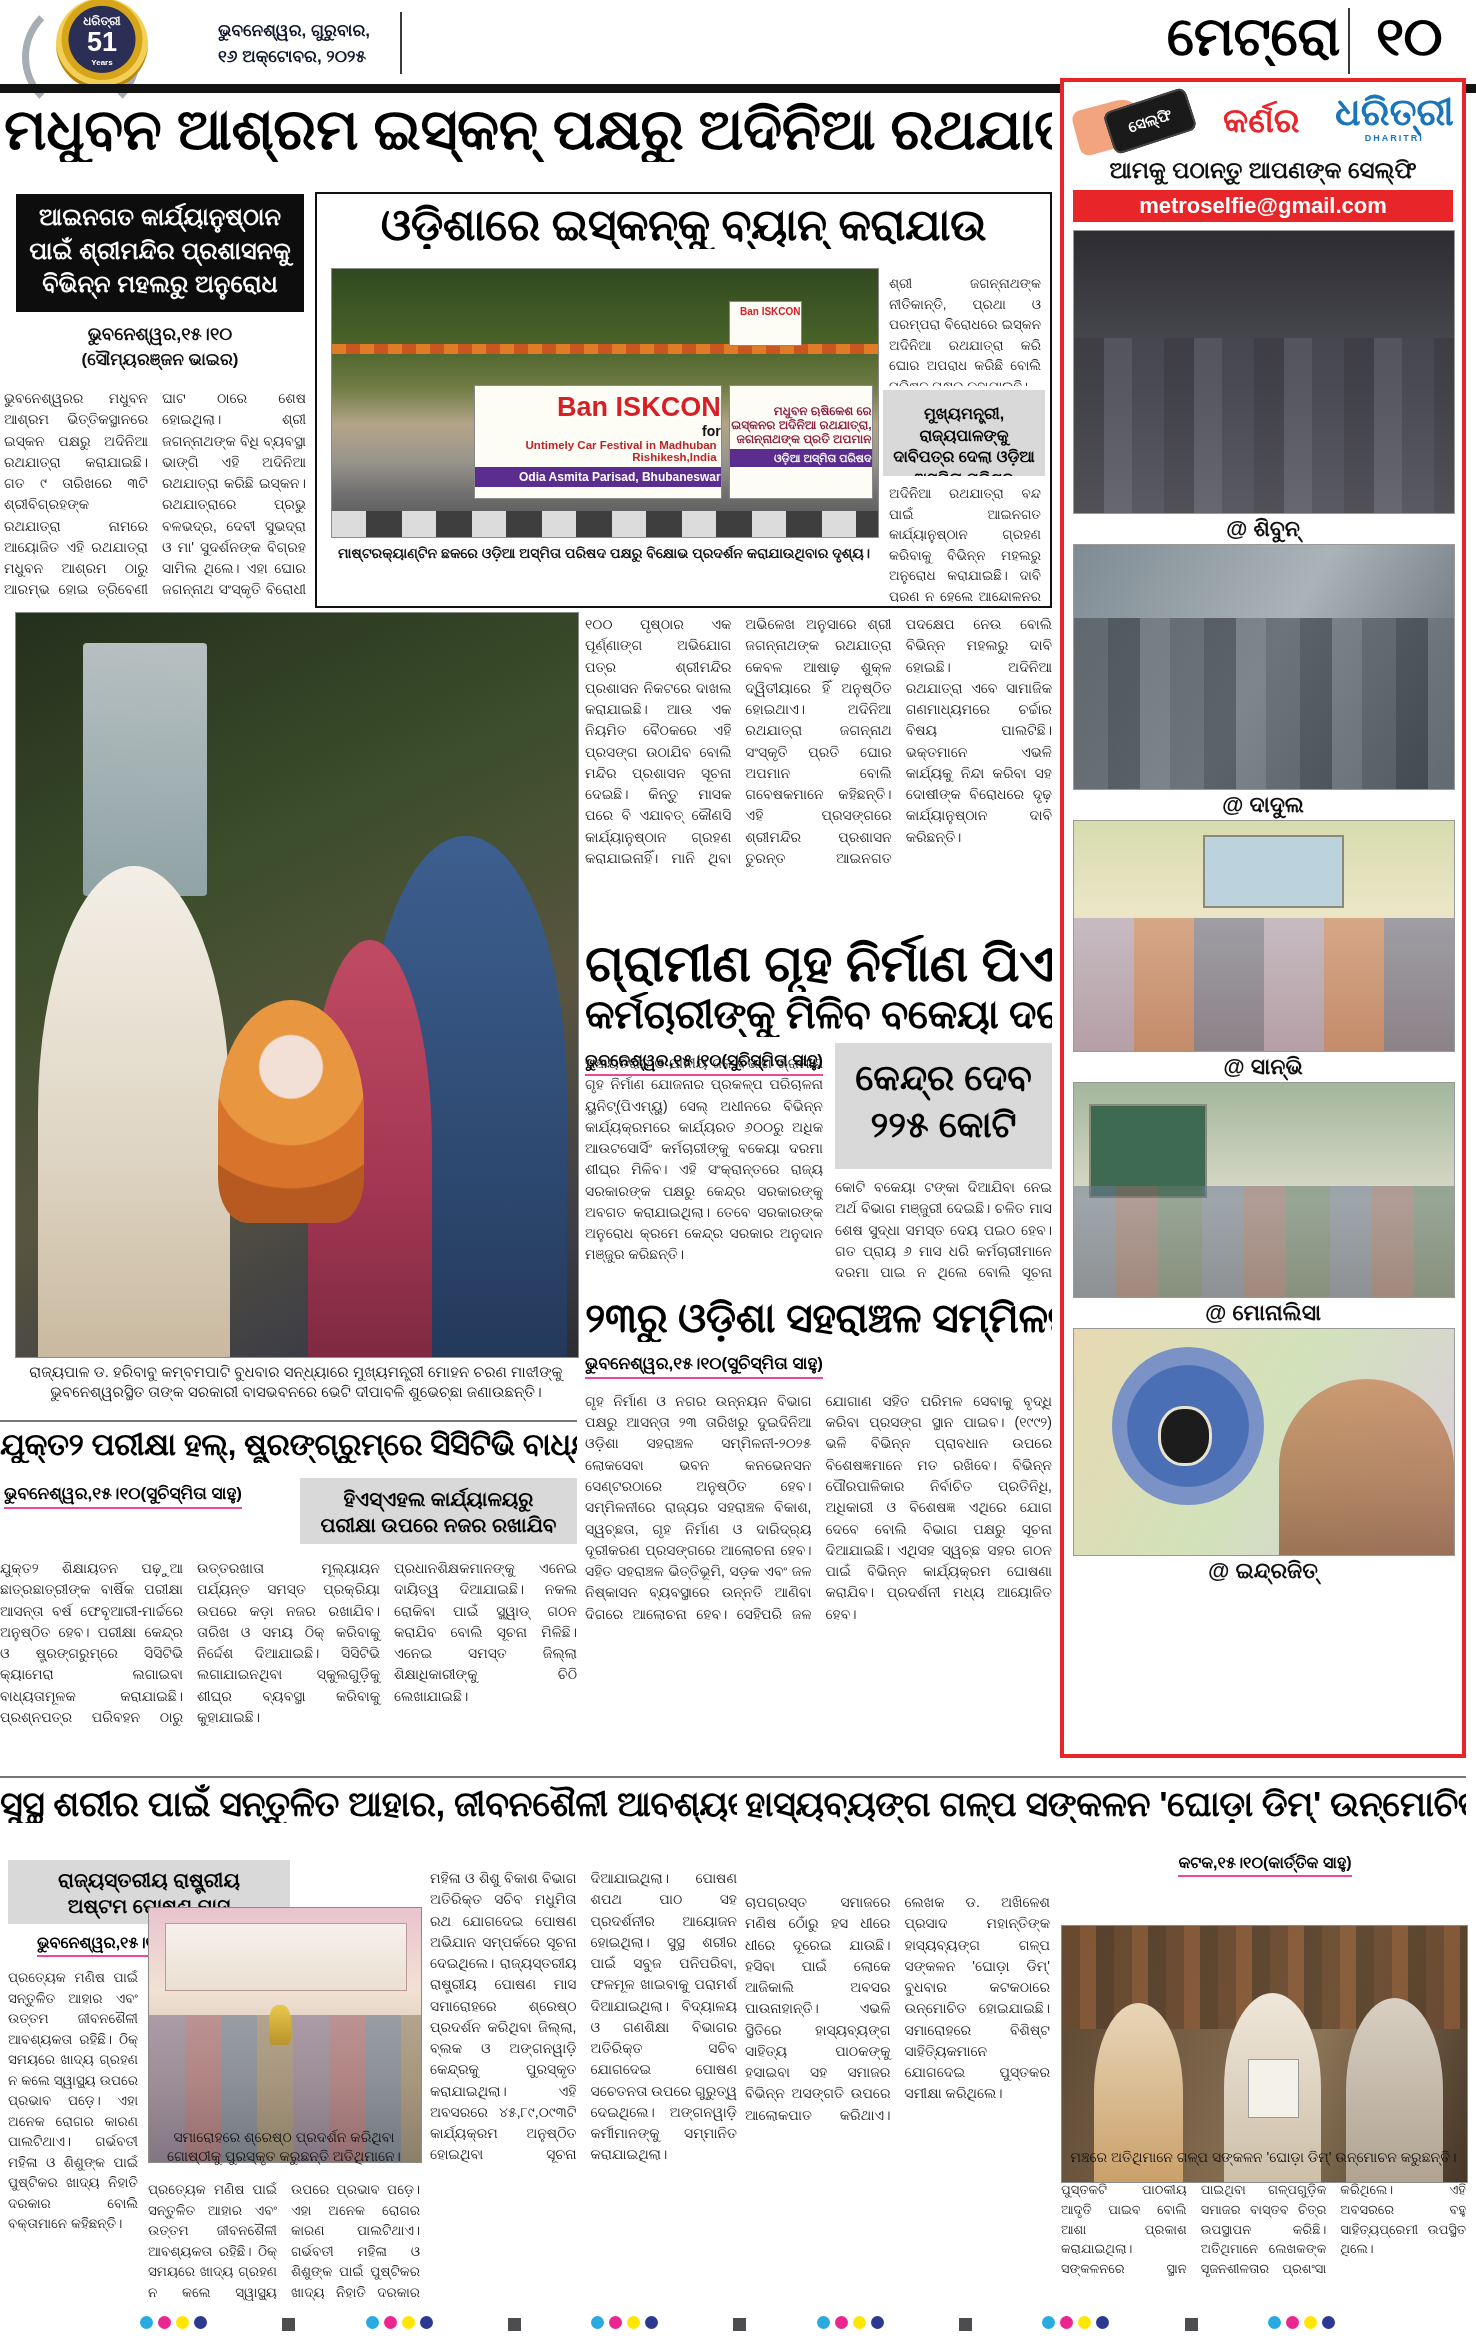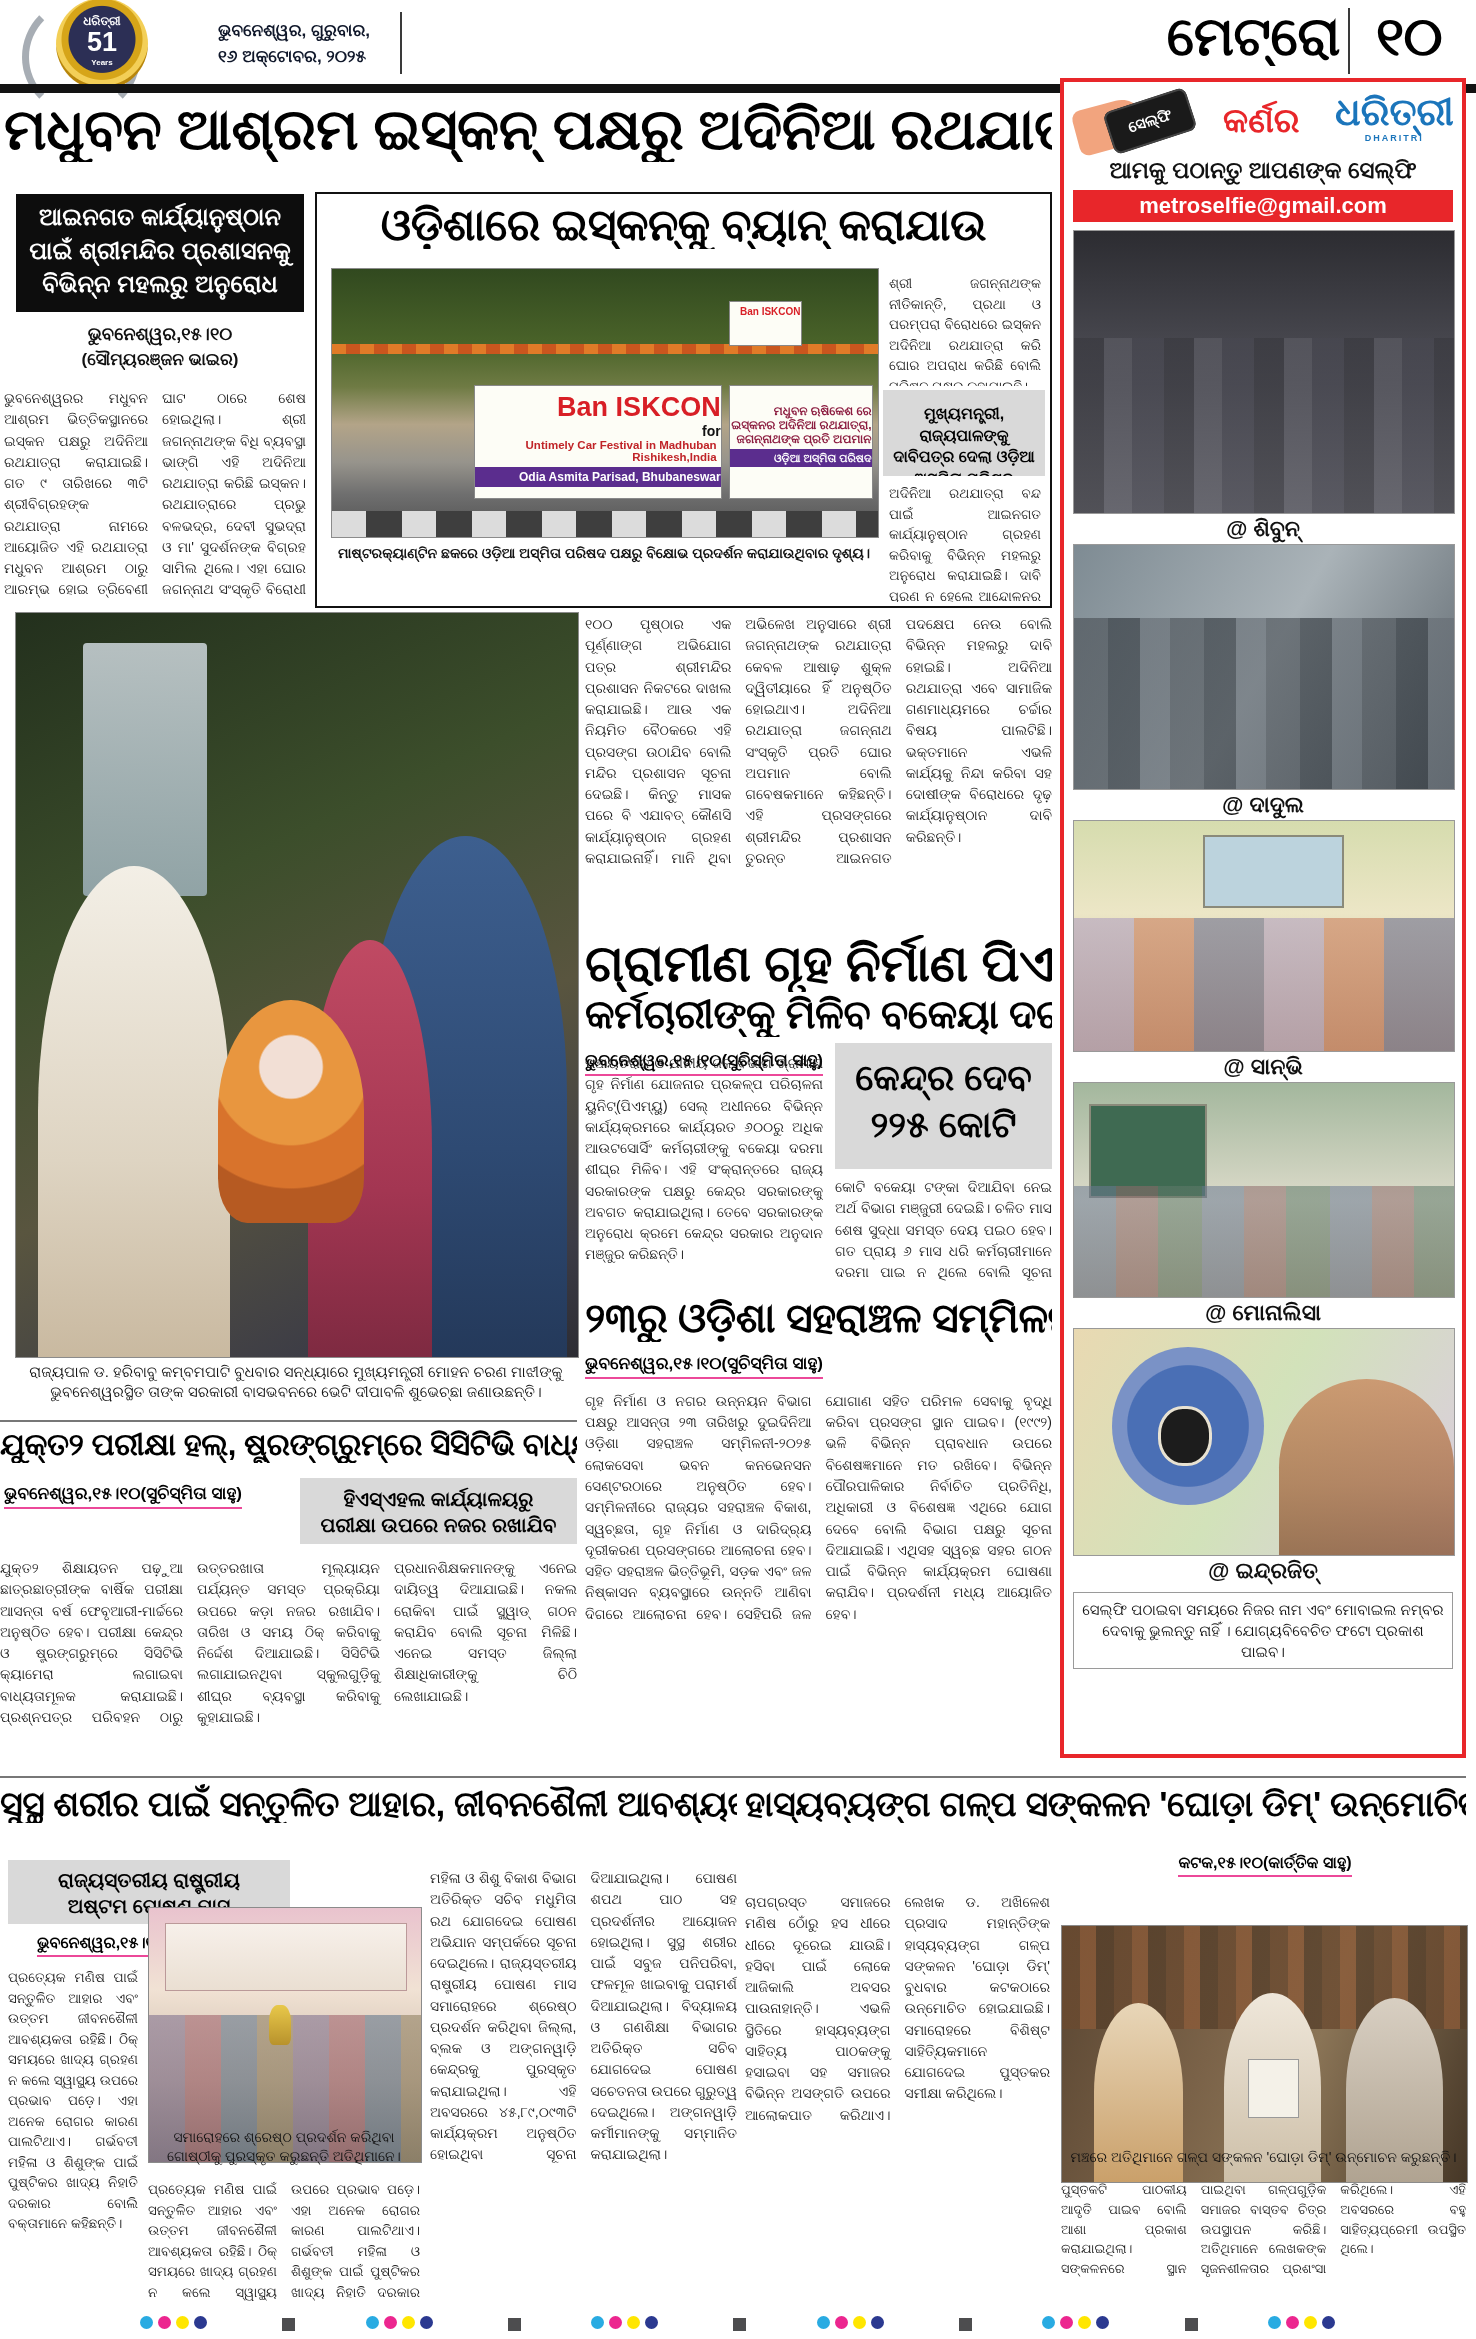--- a/index.html
+++ b/index.html
@@ -216,21 +216,20 @@
     </div>
     <div class="s-cap">@ ମୋନାଲିସା</div>
 
     <div class="s-photo" style="height:226px;background:linear-gradient(120deg,#e9d9b2,#d2e2ba 48%,#dbccdf);">
       <div class="abs" style="left:10%;top:8%;width:40%;height:70%;border-radius:50%;background:radial-gradient(circle,#4a6fb5 0 55%,#7a92c6 56% 75%,transparent 76%);"></div>
       <div class="abs" style="left:22%;top:34%;width:48px;height:54px;background:#1c1c1c;border-radius:46%;border:3px solid #e8e2d2;"></div>
       <div class="abs" style="right:0;bottom:0;width:46%;height:78%;background:linear-gradient(#c98a5e,#a9714a 60%,#8a5a38);border-radius:50% 50% 0 0;opacity:.8;"></div>
     </div>
     <div class="s-cap">@ ଇନ୍ଦ୍ରଜିତ୍</div>
 
-    <div class="note" style="margin-top:6px;">ସେଲ୍‌ଫି ପଠାଇବା ସମୟରେ ନିଜର ନାମ ଏବଂ ମୋବାଇଲ ନମ୍ବର ଦେବାକୁ ଭୁଲନ୍ତୁ ନାହିଁ । ଯୋଗ୍ୟବିବେଚିତ ଫଟୋ ପ୍ରକାଶ ପାଇବ।</div>
   </div>
 
   <div class="abs" id="reg-strip" style="left:140px;top:2316px;width:1200px;height:16px;display:flex;justify-content:space-between;align-items:center;">
       <span class="reg-group"><span class="reg-dot" style="background: rgb(41, 171, 226);"></span><span class="reg-dot" style="background: rgb(236, 38, 143);"></span><span class="reg-dot" style="background: rgb(255, 230, 0);"></span><span class="reg-dot" style="background: rgb(43, 57, 144);"></span></span>
       <span class="reg-sq"></span>
       <span class="reg-group"><span class="reg-dot" style="background: rgb(41, 171, 226);"></span><span class="reg-dot" style="background: rgb(236, 38, 143);"></span><span class="reg-dot" style="background: rgb(255, 230, 0);"></span><span class="reg-dot" style="background: rgb(43, 57, 144);"></span></span>
       <span class="reg-sq"></span>
       <span class="reg-group"><span class="reg-dot" style="background: rgb(41, 171, 226);"></span><span class="reg-dot" style="background: rgb(236, 38, 143);"></span><span class="reg-dot" style="background: rgb(255, 230, 0);"></span><span class="reg-dot" style="background: rgb(43, 57, 144);"></span></span>
       <span class="reg-sq"></span>
       <span class="reg-group"><span class="reg-dot" style="background: rgb(41, 171, 226);"></span><span class="reg-dot" style="background: rgb(236, 38, 143);"></span><span class="reg-dot" style="background: rgb(255, 230, 0);"></span><span class="reg-dot" style="background: rgb(43, 57, 144);"></span></span>

